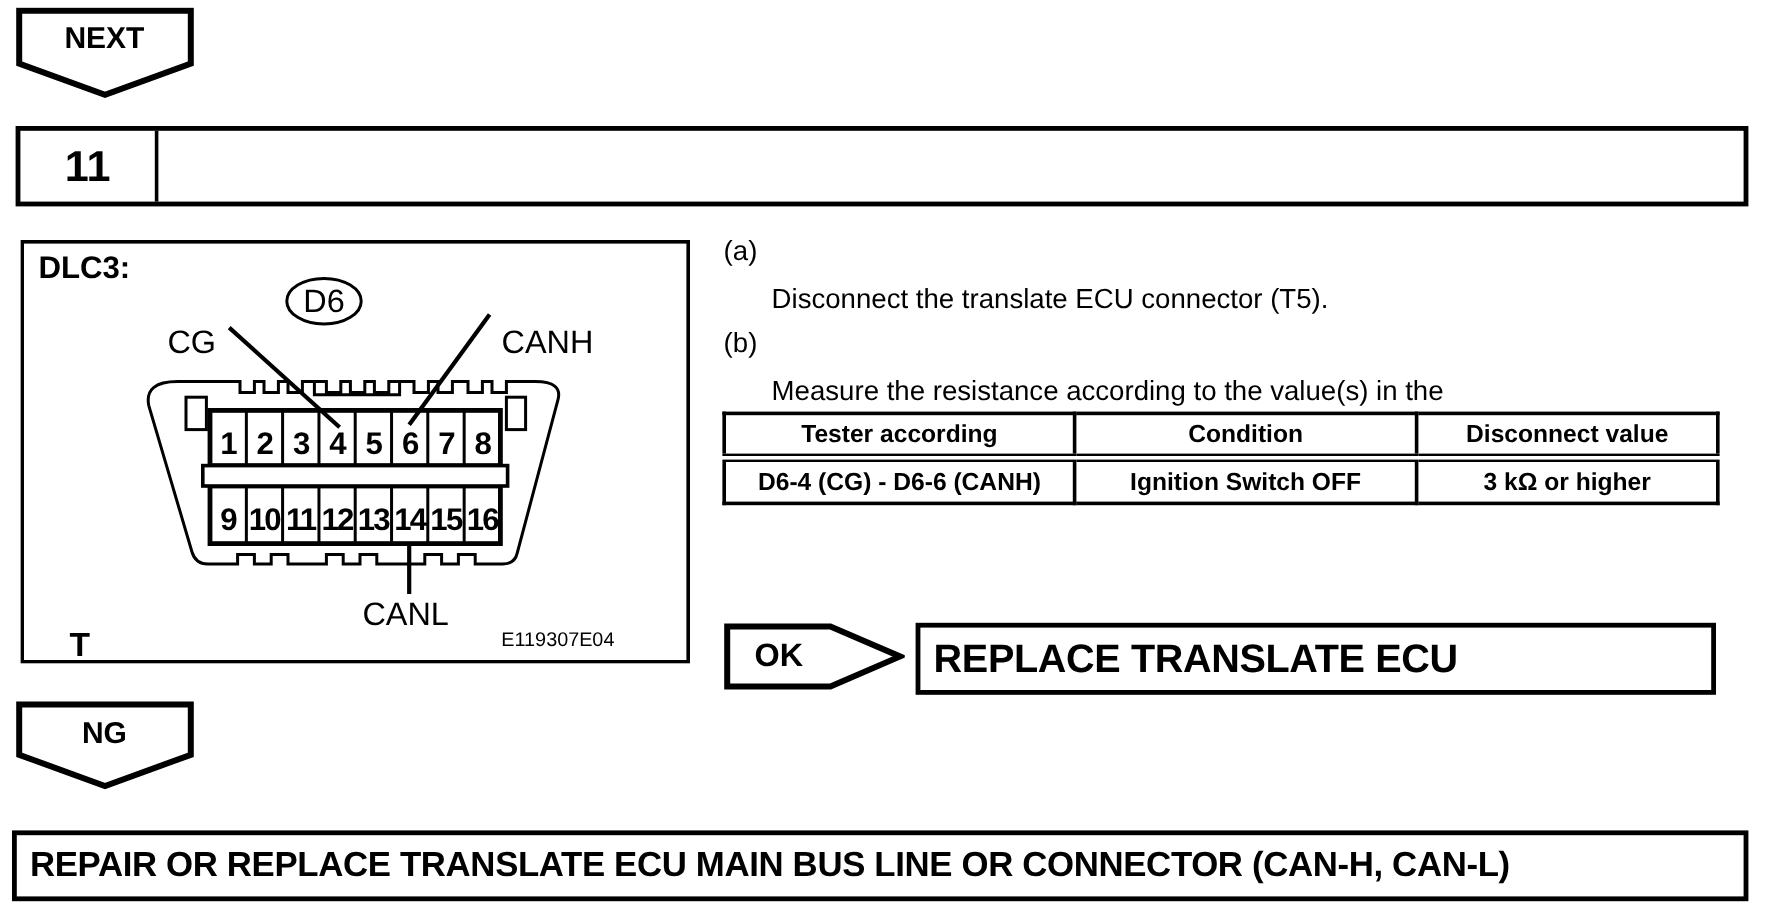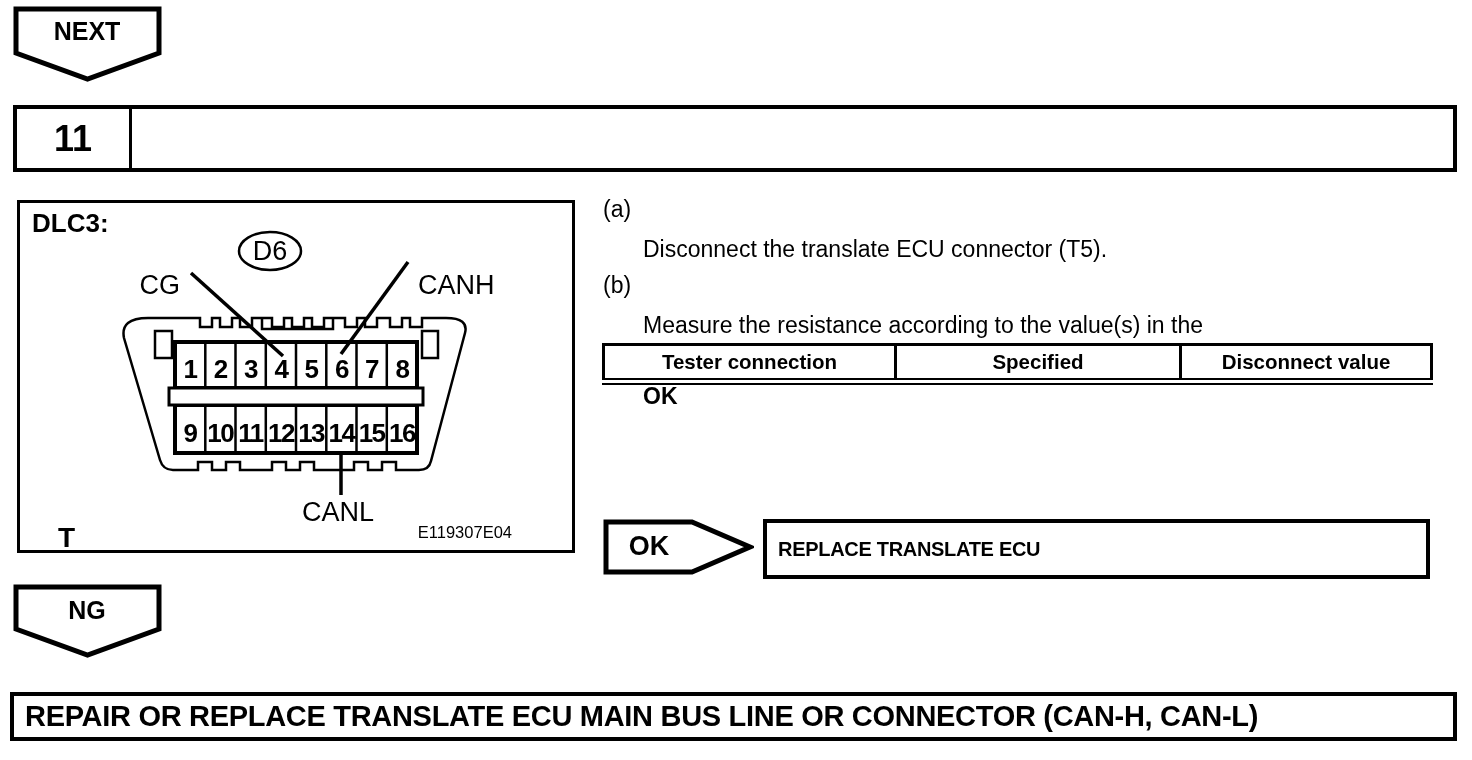--- a/index.html
+++ b/index.html
@@ -55,24 +55,24 @@
     padding:0 4px;white-space:pre-line;
   }
   table.spec th{height:32px;border-bottom:7px double #000;}
   table.spec tr.r1 td{height:33px;}
   table.spec tr.r2 td{height:62px;}
 
   
   .action-box{
     border:4px solid #000;background:#fff;
     display:flex;align-items:center;
-    font-weight:bold;font-size:20px;letter-spacing:-0.3px;white-space:nowrap;
+    font-weight:bold;font-size:33px;letter-spacing:-0.3px;white-space:nowrap;
   }
   .ok-action{left:763px;top:519px;width:667px;height:60px;padding-left:11px;}
-  .ng-action{left:10px;top:692px;width:1447px;height:49px;padding-left:11px;font-size:29px;}
+  .ng-action{left:10px;top:692px;width:1447px;height:59px;padding-left:11px;font-size:29px;}
 
   
   .fig-title{font:bold 26px "Liberation Sans",sans-serif;fill:#000;}
   .fig-label{font:27px "Liberation Sans",sans-serif;fill:#000;}
   .fig-mid{text-anchor:middle;}
   .fig-end{text-anchor:end;}
   .fig-corner{font:bold 28px "Liberation Sans",sans-serif;fill:#000;}
   .fig-code{font:16.5px "Liberation Sans",sans-serif;fill:#000;text-anchor:end;}
   .pin-num{font:bold 26px "Liberation Sans",sans-serif;fill:#000;text-anchor:middle;letter-spacing:-1.5px;}
   .lineart{fill:none;stroke:#000;}
@@ -175,23 +175,28 @@
 </div>
 
 <table class="spec">
   <colgroup>
       <col style="width:292px">
       <col style="width:285px">
       <col style="width:251px">
     </colgroup>
   <tbody>
       <tr>
-    <th>Tester connection</th>
-    <th>Specified</th>
+    <th>Tester according</th>
+    <th>Condition</th>
     <th>Disconnect value</th>
+  </tr>
+  <tr class="r1">
+    <td>D6-4 (CG) - D6-6 (CANH)</td>
+    <td>Ignition Switch OFF</td>
+    <td>3 kΩ or higher</td>
   </tr>
 </tbody>
   </table>
 
 <svg class="abs flow-svg" style="left:602px;top:517px;" width="152" height="60" viewBox="0 0 152 60">
   <polygon class="flow-shape" points="4,5 90,5 148,30 90,55 4,55"></polygon>
   <text class="ok-text" x="47" y="38">OK</text>
 </svg>
 <div class="abs action-box ok-action">
   <span>REPLACE TRANSLATE ECU</span>

